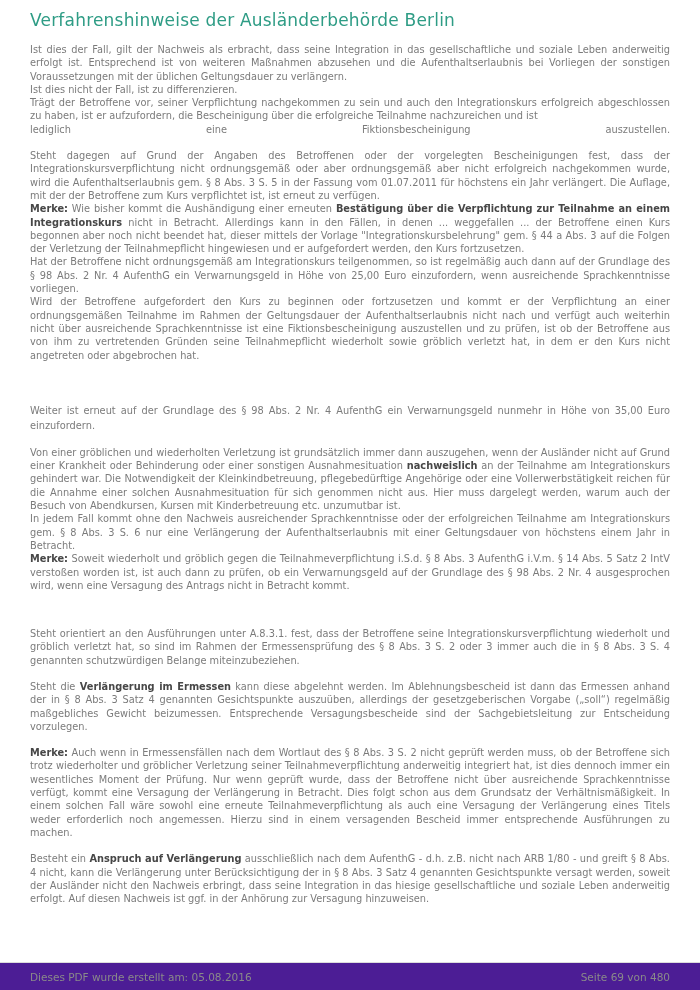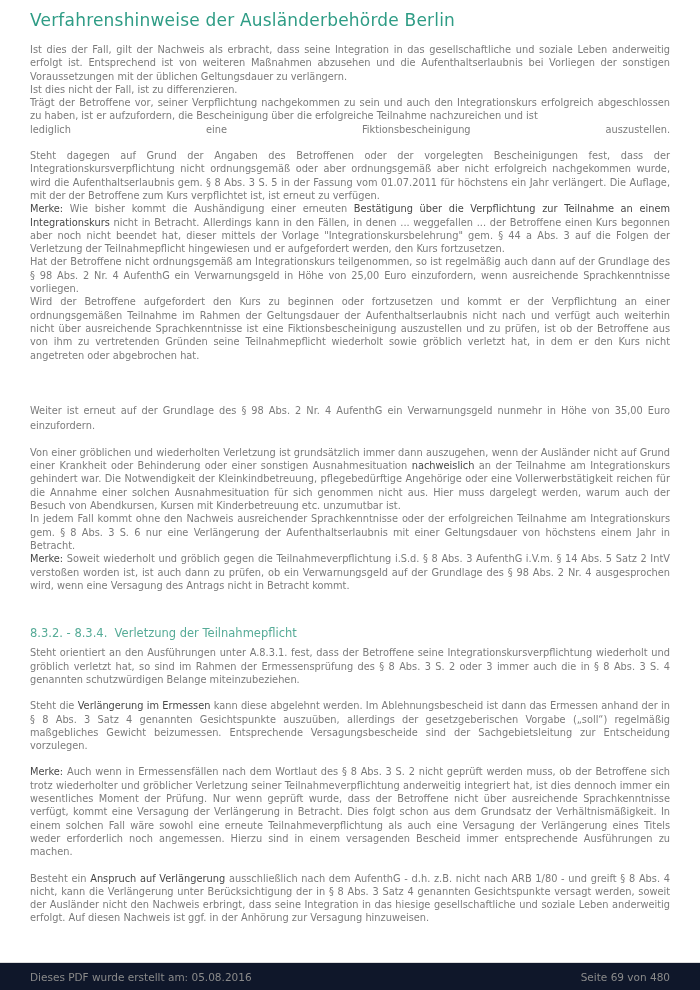--- a/index.html
+++ b/index.html
@@ -20,40 +20,40 @@
     letter-spacing: 0.2px;
   }
   .content {
     margin: 0 30px;
     color: #7b7b7b;
     font-size: 9.8px;
     line-height: 13.3px;
     text-align: justify;
   }
   .para { margin: 0 0 13px 0; }
-  .para .bold { font-weight: 400; color: #474747; }
+  .para .bold { font-weight: 700; color: #474747; }
   .para.loose { line-height: 15px; }
   .spread {
     display: block;
     text-align: justify;
     text-align-last: justify;
   }
   .section-heading {
     color: #56ab97;
     font-size: 11.5px;
     font-weight: 400;
     margin: 0 0 6px 0;
     text-align: left;
   }
   .spacer { width: 100%; }
   .footer {
     position: absolute;
     left: 0; right: 0; bottom: 0;
     height: 28px;
-    background: #0f172a;
+    background: #4c1d95;
     border-top: 1px solid #dcdcdc;
     display: flex;
     align-items: center;
     justify-content: space-between;
     padding: 4px 30px;
     color: #8a8a8a;
     font-size: 10.5px;
   }
 </style>
 </head>
@@ -61,21 +61,20 @@
 
 <div class="page">
   <h1 class="doc-title">Verfahrenshinweise der Ausländerbehörde Berlin</h1>
   <div class="content">
       <p class="para"><span>Ist dies der Fall, gilt der Nachweis als erbracht, dass seine Integration in das gesellschaftliche und soziale Leben anderweitig erfolgt ist. Entsprechend ist von weiteren Maßnahmen abzusehen und die Aufenthaltserlaubnis bei Vorliegen der sonstigen Voraussetzungen mit der üblichen Geltungsdauer zu verlängern.</span><br><span>Ist dies nicht der Fall, ist zu differenzieren.</span><br><span>Trägt der Betroffene vor, seiner Verpflichtung nachgekommen zu sein und auch den Integrationskurs erfolgreich abgeschlossen zu haben, ist er aufzufordern, die Bescheinigung über die erfolgreiche Teilnahme nachzureichen und ist</span><span class="spread">lediglich eine Fiktionsbescheinigung auszustellen.</span></p>
       <p class="para"><span>Steht dagegen auf Grund der Angaben des Betroffenen oder der vorgelegten Bescheinigungen fest, dass der Integrationskursverpflichtung nicht ordnungsgemäß oder aber ordnungsgemäß aber nicht erfolgreich nachgekommen wurde, wird die Aufenthaltserlaubnis gem. § 8 Abs. 3 S. 5 in der Fassung vom 01.07.2011 für höchstens ein Jahr verlängert. Die Auflage, mit der der Betroffene zum Kurs verpflichtet ist, ist erneut zu verfügen.</span><br><span class="bold">Merke:</span><span> Wie bisher kommt die Aushändigung einer erneuten </span><span class="bold">Bestätigung über die Verpflichtung zur Teilnahme an einem Integrationskurs</span><span> nicht in Betracht. Allerdings kann in den Fällen, in denen ... weggefallen ... der Betroffene einen Kurs begonnen aber noch nicht beendet hat, dieser mittels der Vorlage "Integrationskursbelehrung" gem. § 44 a Abs. 3 auf die Folgen der Verletzung der Teilnahmepflicht hingewiesen und er aufgefordert werden, den Kurs fortzusetzen.</span><br><span>Hat der Betroffene nicht ordnungsgemäß am Integrationskurs teilgenommen, so ist regelmäßig auch dann auf der Grundlage des § 98 Abs. 2 Nr. 4 AufenthG ein Verwarnungsgeld in Höhe von 25,00 Euro einzufordern, wenn ausreichende Sprachkenntnisse vorliegen.</span><br><span>Wird der Betroffene aufgefordert den Kurs zu beginnen oder fortzusetzen und kommt er der Verpflichtung an einer ordnungsgemäßen Teilnahme im Rahmen der Geltungsdauer der Aufenthaltserlaubnis nicht nach und verfügt auch weiterhin nicht über ausreichende Sprachkenntnisse ist eine Fiktionsbescheinigung auszustellen und zu prüfen, ist ob der Betroffene aus von ihm zu vertretenden Gründen seine Teilnahmepflicht wiederholt sowie gröblich verletzt hat, in dem er den Kurs nicht angetreten oder abgebrochen hat.</span></p>
       <div class="spacer" style="height: 28px;"></div>
       <p class="para loose"><span>Weiter ist erneut auf der Grundlage des § 98 Abs. 2 Nr. 4 AufenthG ein Verwarnungsgeld nunmehr in Höhe von 35,00 Euro einzufordern.</span></p>
       <p class="para"><span>Von einer gröblichen und wiederholten Verletzung ist grundsätzlich immer dann auszugehen, wenn der Ausländer nicht auf Grund einer Krankheit oder Behinderung oder einer sonstigen Ausnahmesituation </span><span class="bold">nachweislich</span><span> an der Teilnahme am Integrationskurs gehindert war. Die Notwendigkeit der Kleinkindbetreuung, pflegebedürftige Angehörige oder eine Vollerwerbstätigkeit reichen für die Annahme einer solchen Ausnahmesituation für sich genommen nicht aus. Hier muss dargelegt werden, warum auch der Besuch von Abendkursen, Kursen mit Kinderbetreuung etc. unzumutbar ist.</span><br><span>In jedem Fall kommt ohne den Nachweis ausreichender Sprachkenntnisse oder der erfolgreichen Teilnahme am Integrationskurs gem. § 8 Abs. 3 S. 6 nur eine Verlängerung der Aufenthaltserlaubnis mit einer Geltungsdauer von höchstens einem Jahr in Betracht.</span><br><span class="bold">Merke:</span><span> Soweit wiederholt und gröblich gegen die Teilnahmeverpflichtung i.S.d. § 8 Abs. 3 AufenthG i.V.m. § 14 Abs. 5 Satz 2 IntV verstoßen worden ist, ist auch dann zu prüfen, ob ein Verwarnungsgeld auf der Grundlage des § 98 Abs. 2 Nr. 4 ausgesprochen wird, wenn eine Versagung des Antrags nicht in Betracht kommt.</span></p>
       <div class="spacer" style="height: 22px;"></div>
-      <div class="section-heading">8.3.2. - 8.3.4.&nbsp; Verletzung der Teilnahmepflicht</div>
       <p class="para"><span>Steht orientiert an den Ausführungen unter A.8.3.1. fest, dass der Betroffene seine Integrationskursverpflichtung wiederholt und gröblich verletzt hat, so sind im Rahmen der Ermessensprüfung des § 8 Abs. 3 S. 2 oder 3 immer auch die in § 8 Abs. 3 S. 4 genannten schutzwürdigen Belange miteinzubeziehen.</span></p>
       <p class="para"><span>Steht die </span><span class="bold">Verlängerung im Ermessen</span><span> kann diese abgelehnt werden. Im Ablehnungsbescheid ist dann das Ermessen anhand der in § 8 Abs. 3 Satz 4 genannten Gesichtspunkte auszuüben, allerdings der gesetzgeberischen Vorgabe („soll“) regelmäßig maßgebliches Gewicht beizumessen. Entsprechende Versagungsbescheide sind der Sachgebietsleitung zur Entscheidung vorzulegen.</span></p>
       <p class="para"><span class="bold">Merke:</span><span> Auch wenn in Ermessensfällen nach dem Wortlaut des § 8 Abs. 3 S. 2 nicht geprüft werden muss, ob der Betroffene sich trotz wiederholter und gröblicher Verletzung seiner Teilnahmeverpflichtung anderweitig integriert hat, ist dies dennoch immer ein wesentliches Moment der Prüfung. Nur wenn geprüft wurde, dass der Betroffene nicht über ausreichende Sprachkenntnisse verfügt, kommt eine Versagung der Verlängerung in Betracht. Dies folgt schon aus dem Grundsatz der Verhältnismäßigkeit. In einem solchen Fall wäre sowohl eine erneute Teilnahmeverpflichtung als auch eine Versagung der Verlängerung eines Titels weder erforderlich noch angemessen. Hierzu sind in einem versagenden Bescheid immer entsprechende Ausführungen zu machen.</span></p>
       <p class="para"><span>Besteht ein </span><span class="bold">Anspruch auf Verlängerung</span><span> ausschließlich nach dem AufenthG - d.h. z.B. nicht nach ARB 1/80 - und greift § 8 Abs. 4 nicht, kann die Verlängerung unter Berücksichtigung der in § 8 Abs. 3 Satz 4 genannten Gesichtspunkte versagt werden, soweit der Ausländer nicht den Nachweis erbringt, dass seine Integration in das hiesige gesellschaftliche und soziale Leben anderweitig erfolgt. Auf diesen Nachweis ist ggf. in der Anhörung zur Versagung hinzuweisen.</span></p>
     </div>
   <div class="footer">
     <span>Dieses PDF wurde erstellt am: 05.08.2016</span>
     <span>Seite 69 von 480</span>
   </div>
 </div>

